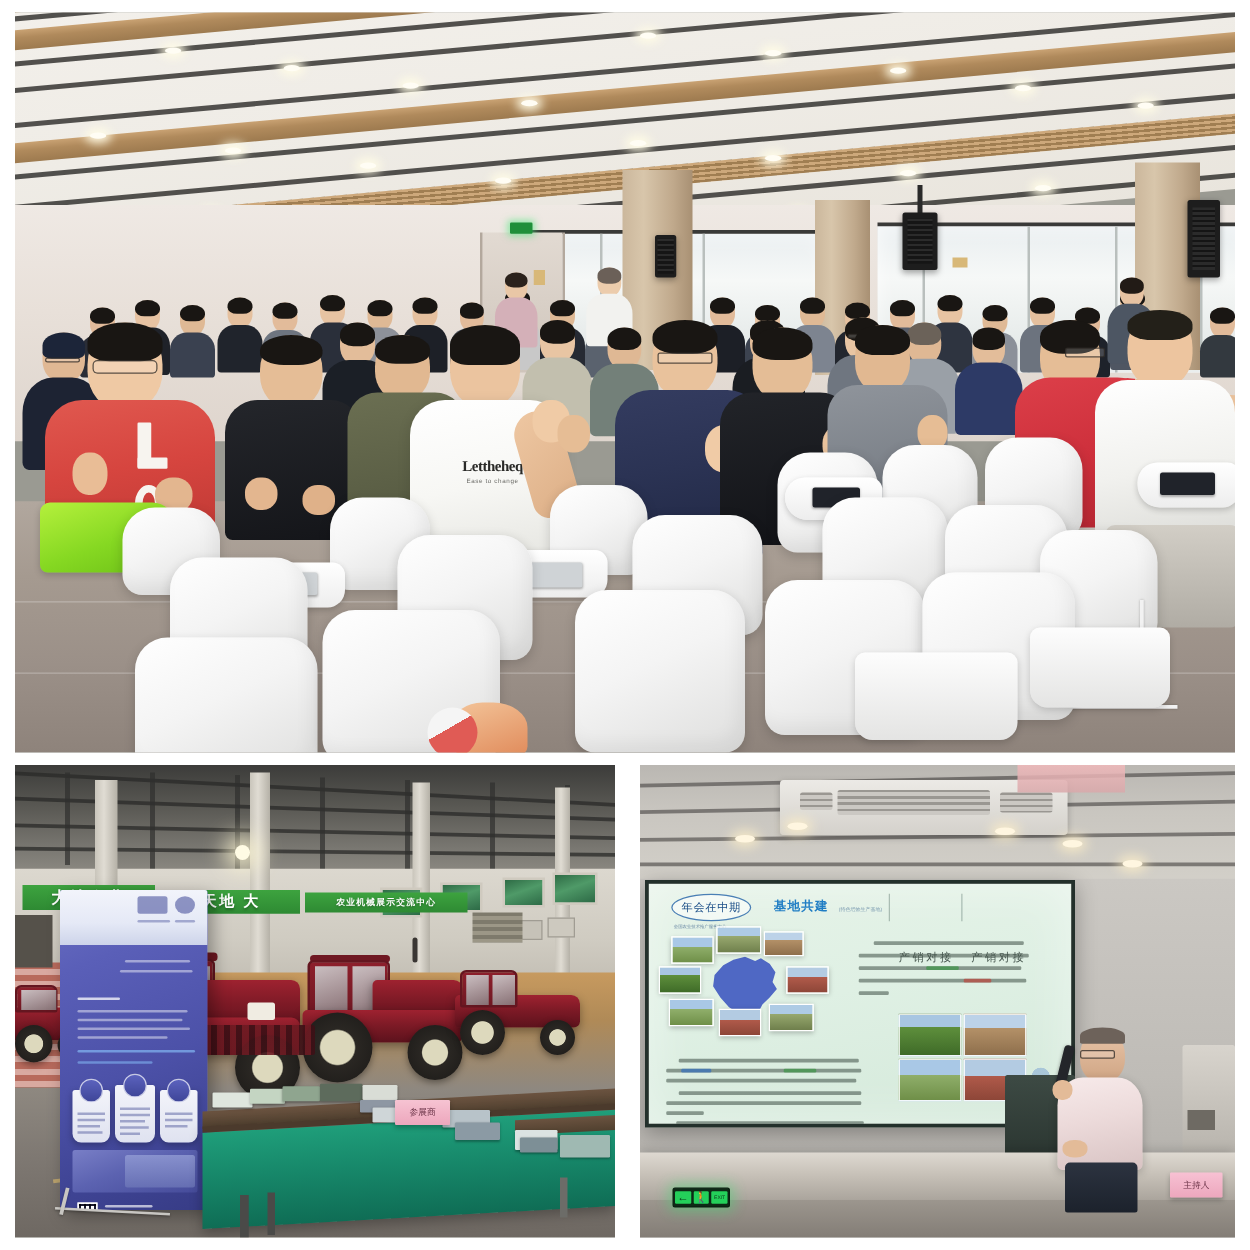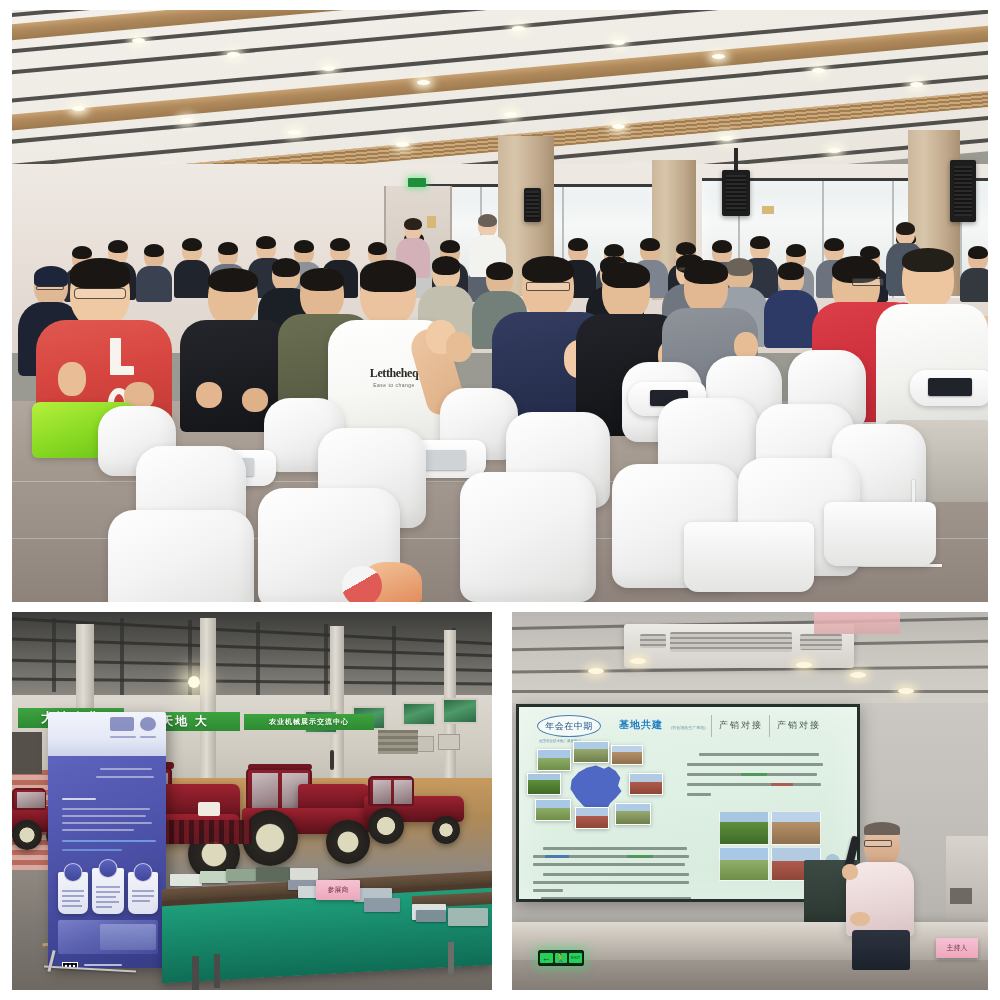--- a/index.html
+++ b/index.html
@@ -339,21 +339,21 @@
     color: #1c4f88; white-space: nowrap; overflow: hidden;
   }
   .slide-logo-sub {
     position: absolute; color: #6b8aa5; white-space: nowrap;
   }
   .slide-tab {
     position: absolute; white-space: nowrap; overflow: hidden;
     display: flex; align-items: center;
   }
   .slide-tab.active { color: #1f7dc4; font-weight: bold; }
-  .slide-tab.inactive { color: #4a5a52; }
+  .slide-tab.inactive { color: #4a5a52; margin-top: 41px; }
   .slide-tab-sub { position: absolute; color: #7a9ab0; white-space: nowrap; }
   .tab-divider { position: absolute; width: 1px; background: rgba(60,90,80,.35); }
 
   .cn-map {
     position: absolute;
     background: #4f68c4;
     clip-path: polygon(8% 34%, 20% 20%, 34% 12%, 50% 8%, 64% 14%, 72% 10%,
                        84% 18%, 92% 30%, 88% 44%, 94% 54%, 84% 66%,
                        74% 76%, 66% 92%, 52% 96%, 40% 88%, 28% 80%,
                        16% 66%, 6% 50%);

